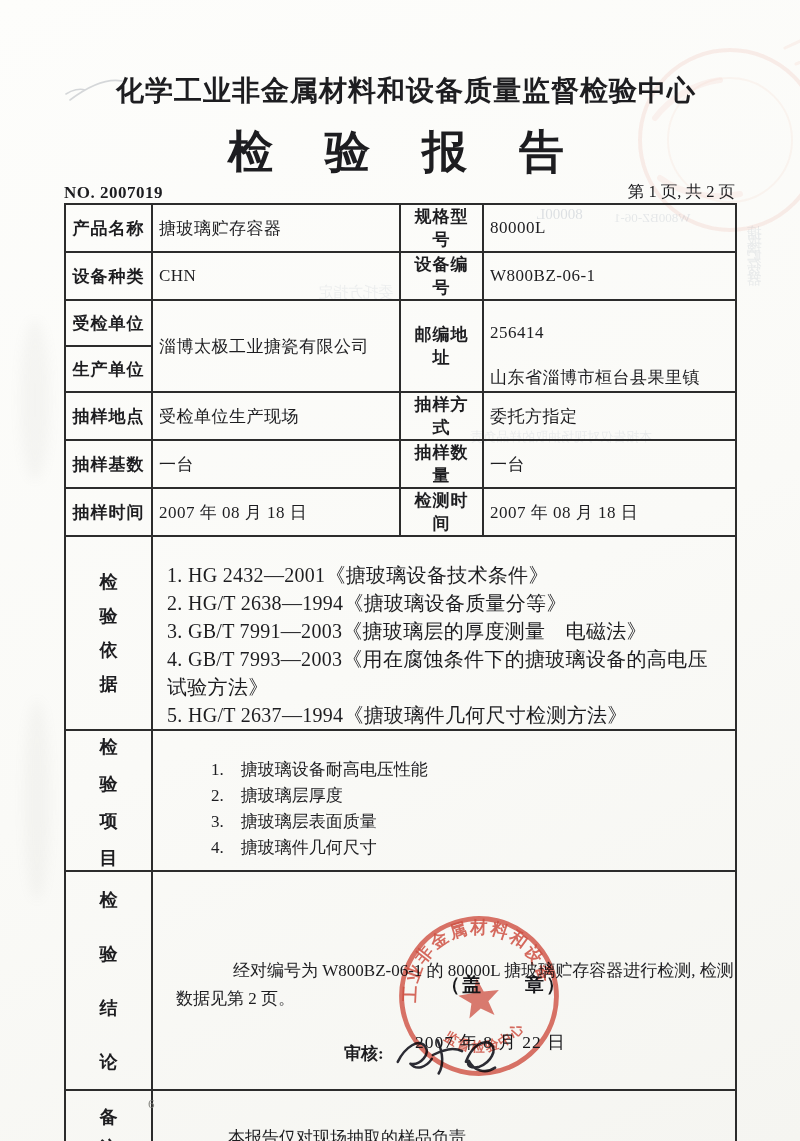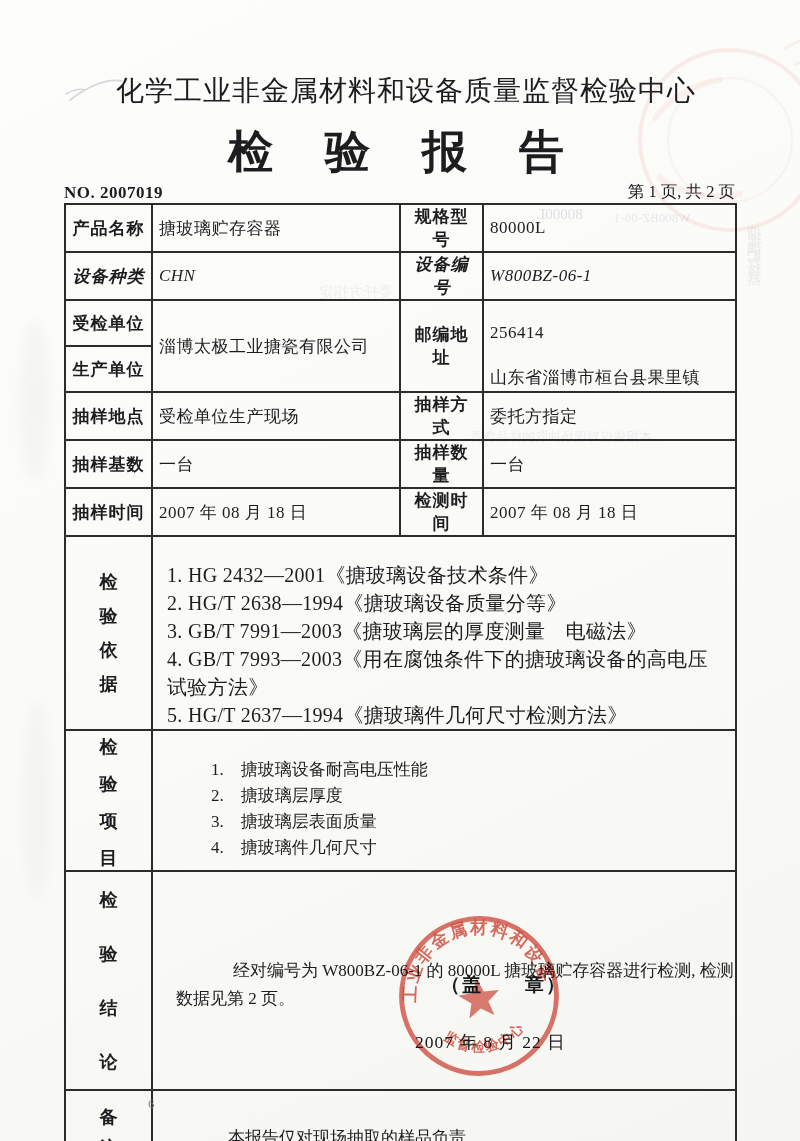--- a/index.html
+++ b/index.html
@@ -6,21 +6,21 @@
   html,body { margin:0; padding:0; background:#d8d8d4; }
   .page {
     position:relative; width:800px; height:1141px; margin:0 auto;
     background:linear-gradient(155deg,#fdfdfb 0%,#fafaf7 55%,#f5f5f1 100%);
     overflow:hidden; color:#1d1d20;
     font-family:"Liberation Serif","DejaVu Serif",serif;
   }
   
   .org-title {
     position:absolute; top:72px; left:0; width:800px;
-    text-align:center; font-size:28px; font-weight:400; letter-spacing:1px;
+    text-align:center; font-size:28px; font-weight:700; letter-spacing:1px;
     font-family:"Liberation Sans","DejaVu Sans",sans-serif;
     white-space:nowrap; margin:0; padding-left:12px;
   }
   .report-title {
     position:absolute; top:129px; left:228px; width:336px;
     display:flex; justify-content:space-between;
     font-size:45px; font-weight:900; line-height:1;
     font-family:"Liberation Sans","DejaVu Sans",sans-serif;
   }
   .meta-row {
@@ -31,21 +31,21 @@
   .report-no { font-weight:600; letter-spacing:.5px; }
   .page-ind { font-size:16.5px; }
   
   table.report {
     position:absolute; left:64px; top:203px; width:671px;
     border-collapse:collapse; table-layout:fixed; font-size:17px;
   }
   table.report td { border:2px solid #2c2c2c; padding:0 6px; vertical-align:middle; }
   td.lab  { text-align:center; font-weight:600; letter-spacing:1px; padding:0 2px; }
   td.val  { padding-left:10px; letter-spacing:.5px; }
-  tr.h38 { height:38px; } tr.h37 { height:37px;font-style:italic; } tr.h27 { height:27px; }
+  tr.h38 { height:38px; } tr.h37 { height:37px; } tr.h27 { height:27px; }
   tr.h28 { height:28px; } tr.h30 { height:30px; }
   tr.hs1 { height:162px; } tr.hs2 { height:118px; } tr.hs3 { height:219px; } tr.hs4 { height:84px; }
   .addr div { line-height:26px;margin-top:19px; }
   td.seclab { padding:0; }
   .vstack {
     display:flex; flex-direction:column; align-items:center; justify-content:center;
     height:100%; font-weight:600; font-size:18px;
   }
   .vstack.g10 { gap:10px; } .vstack.g13 { gap:13px; padding-top:4px; }
   .vstack.g30 { gap:30px; } .vstack.g7 { gap:7px; }
@@ -257,16 +257,24 @@
         </div>
       </td>
       <td class="secbody" colspan="3">
         <div class="remark-text">本报告仅对现场抽取的样品负责。</div>
       </td>
     </tr>
   </tbody>
     </table>
 
 
+  <div class="siggroup" style="left:344px;top:1028px;">
+    <span class="slabel">审核:</span>
+    <svg class="sig-svg sig-ink" width="112" height="58" viewBox="0 0 115 58" style="margin:-2px 0 0 4px;">
+      <path d="M10 36 C18 20 32 12 38 20 C44 28 33 40 23 38 C29 45 39 42 45 33"></path>
+      <path d="M51 14 C56 26 58 38 52 48 M46 29 C56 23 68 21 76 25"></path>
+      <path d="M80 36 C86 20 98 12 106 18 C112 24 106 36 94 41 C86 43 80 41 83 35 C88 45 100 49 110 42"></path>
+    </svg>
+  </div>
 
 
   <div class="corner-mark">6</div>
 </div>
 
 </body></html>

